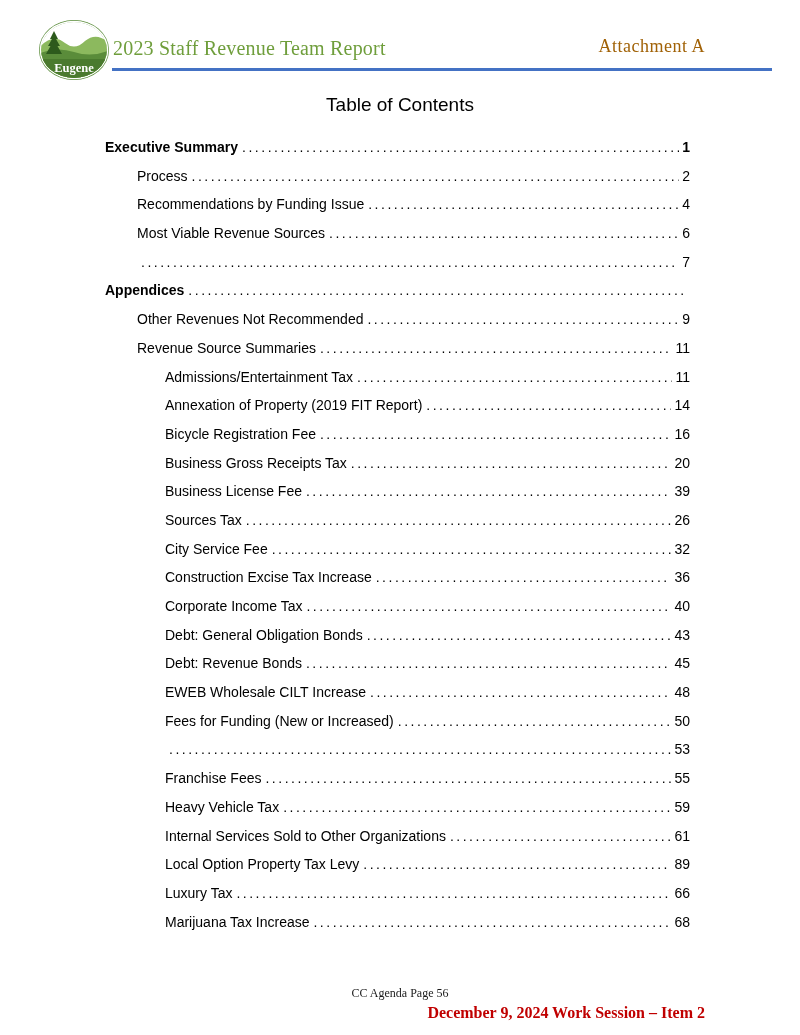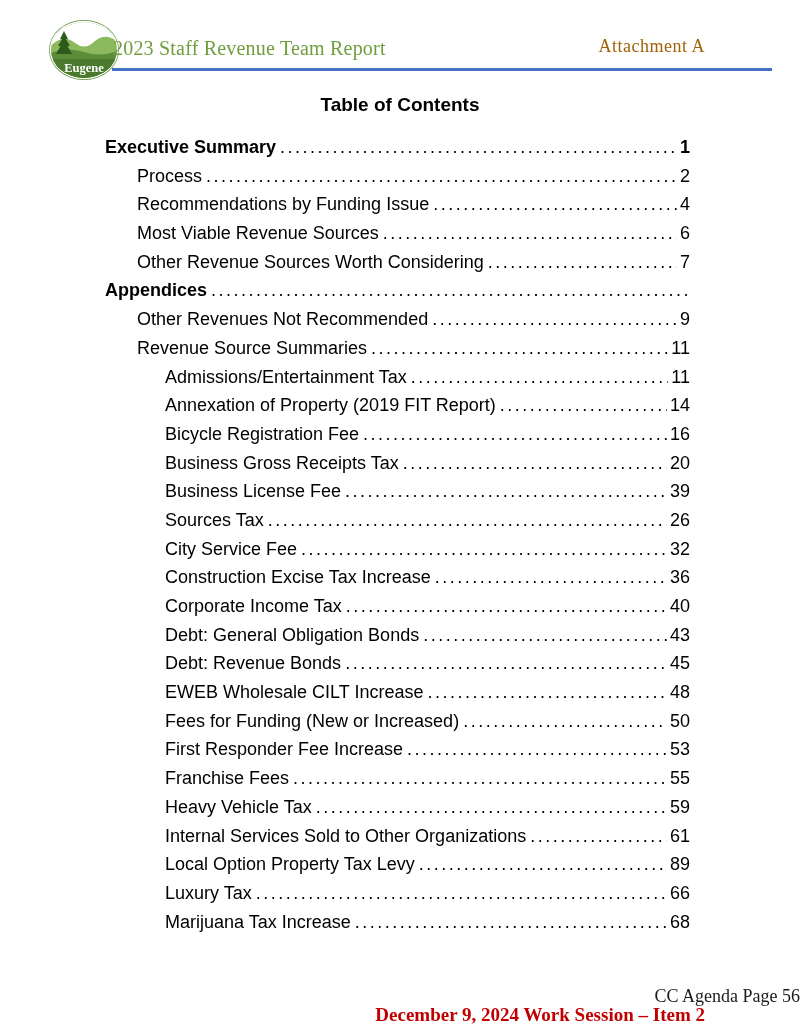--- a/index.html
+++ b/index.html
@@ -20,21 +20,21 @@
     top: 24px;
     right: 95px;
     font-family: "Liberation Serif", serif;
     font-size: 18px;
     color: #a16207;
     letter-spacing: 0.5px;
     margin-top: 12px;
   }
   .logo-wrap {
     position: absolute;
-    left: 48px;
+    left: 38px;
     top: 19px;
     width: 72px;
     height: 63px;
   }
   .report-title {
     position: absolute;
     left: 113px;
     top: 37px;
     font-family: "Liberation Serif", serif;
     font-size: 20px;
@@ -52,34 +52,34 @@
   }
 
   
   .toc-title {
     position: absolute;
     top: 94px;
     left: 0;
     width: 100%;
     text-align: center;
     font-size: 19px;
-    font-weight: bold;
+    font-weight: normal;
     color: #000;
   }
   .toc {
     position: absolute;
     top: 133px;
     left: 105px;
     width: 585px;
   }
   .toc-entry {
     display: flex;
     align-items: baseline;
     height: 28.7px;
-    font-size: 18px;
+    font-size: 14px;
     line-height: 28.7px;
   }
   .toc-entry.bold { font-weight: bold; }
   .toc-entry.level-1 { padding-left: 32px; }
   .toc-entry.level-2 { padding-left: 60px; }
   .toc-label { white-space: nowrap; }
   .toc-dots {
     flex: 1;
     min-width: 0;
     overflow: hidden;
@@ -90,31 +90,31 @@
     font-weight: normal;
   }
   .toc-page { white-space: nowrap; }
 
   
   .footer-agenda {
     position: absolute;
     top: 986px;
     left: 0;
     width: 100%;
-    text-align: right;
+    text-align: center;
     font-family: "Liberation Serif", serif;
-    font-size: 18px;
+    font-size: 12px;
     color: #1a1a1a;
   }
   .footer-session {
     position: absolute;
     top: 1004px;
     right: 95px;
     font-family: "Liberation Serif", serif;
-    font-size: 19px;
+    font-size: 16px;
     font-weight: bold;
     color: var(--red, #c00000);
   }
 </style>
 </head>
 <body>
 
 <div class="page">
 
   <div class="attachment">Attachment A</div>
@@ -164,21 +164,20 @@
     <span class="toc-page">4</span>
   </div>
 
   <div class="toc-entry level-1">
     <span class="toc-label">Most Viable Revenue Sources</span>
     <span class="toc-dots">............................................................................................................................................................................................................................................................................................................</span>
     <span class="toc-page">6</span>
   </div>
 
   <div class="toc-entry level-1">
-    <span class="toc-label">Other Revenue Sources Worth Considering</span>
     <span class="toc-dots">............................................................................................................................................................................................................................................................................................................</span>
     <span class="toc-page">7</span>
   </div>
 
   <div class="toc-entry level-0 bold">
     <span class="toc-label">Appendices</span>
     <span class="toc-dots">............................................................................................................................................................................................................................................................................................................</span>
     <span class="toc-page"></span>
   </div>
 
@@ -266,21 +265,20 @@
     <span class="toc-page">48</span>
   </div>
 
   <div class="toc-entry level-2">
     <span class="toc-label">Fees for Funding (New or Increased)</span>
     <span class="toc-dots">............................................................................................................................................................................................................................................................................................................</span>
     <span class="toc-page">50</span>
   </div>
 
   <div class="toc-entry level-2">
-    <span class="toc-label">First Responder Fee Increase</span>
     <span class="toc-dots">............................................................................................................................................................................................................................................................................................................</span>
     <span class="toc-page">53</span>
   </div>
 
   <div class="toc-entry level-2">
     <span class="toc-label">Franchise Fees</span>
     <span class="toc-dots">............................................................................................................................................................................................................................................................................................................</span>
     <span class="toc-page">55</span>
   </div>
 

